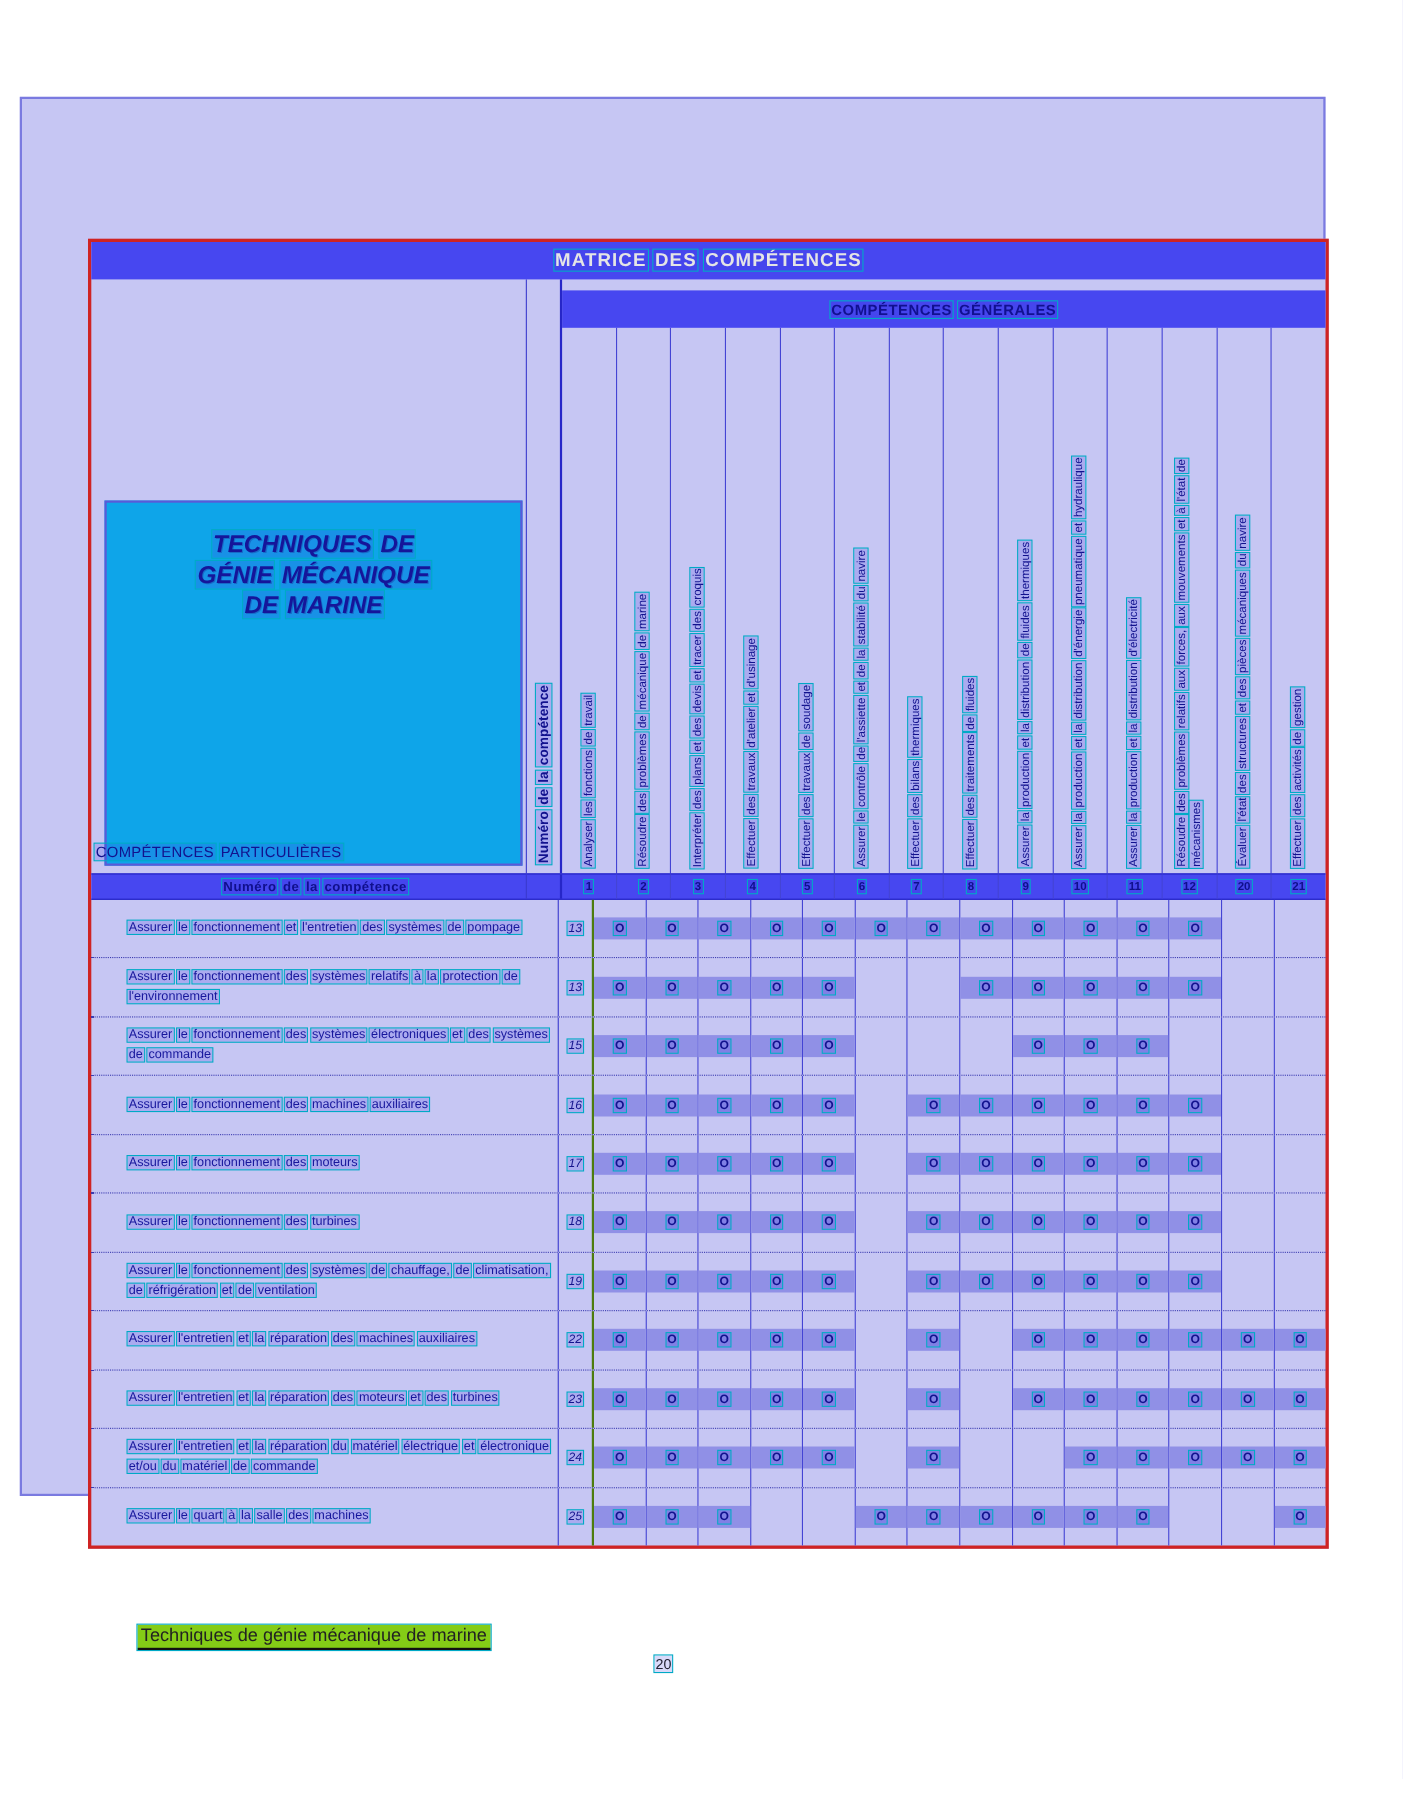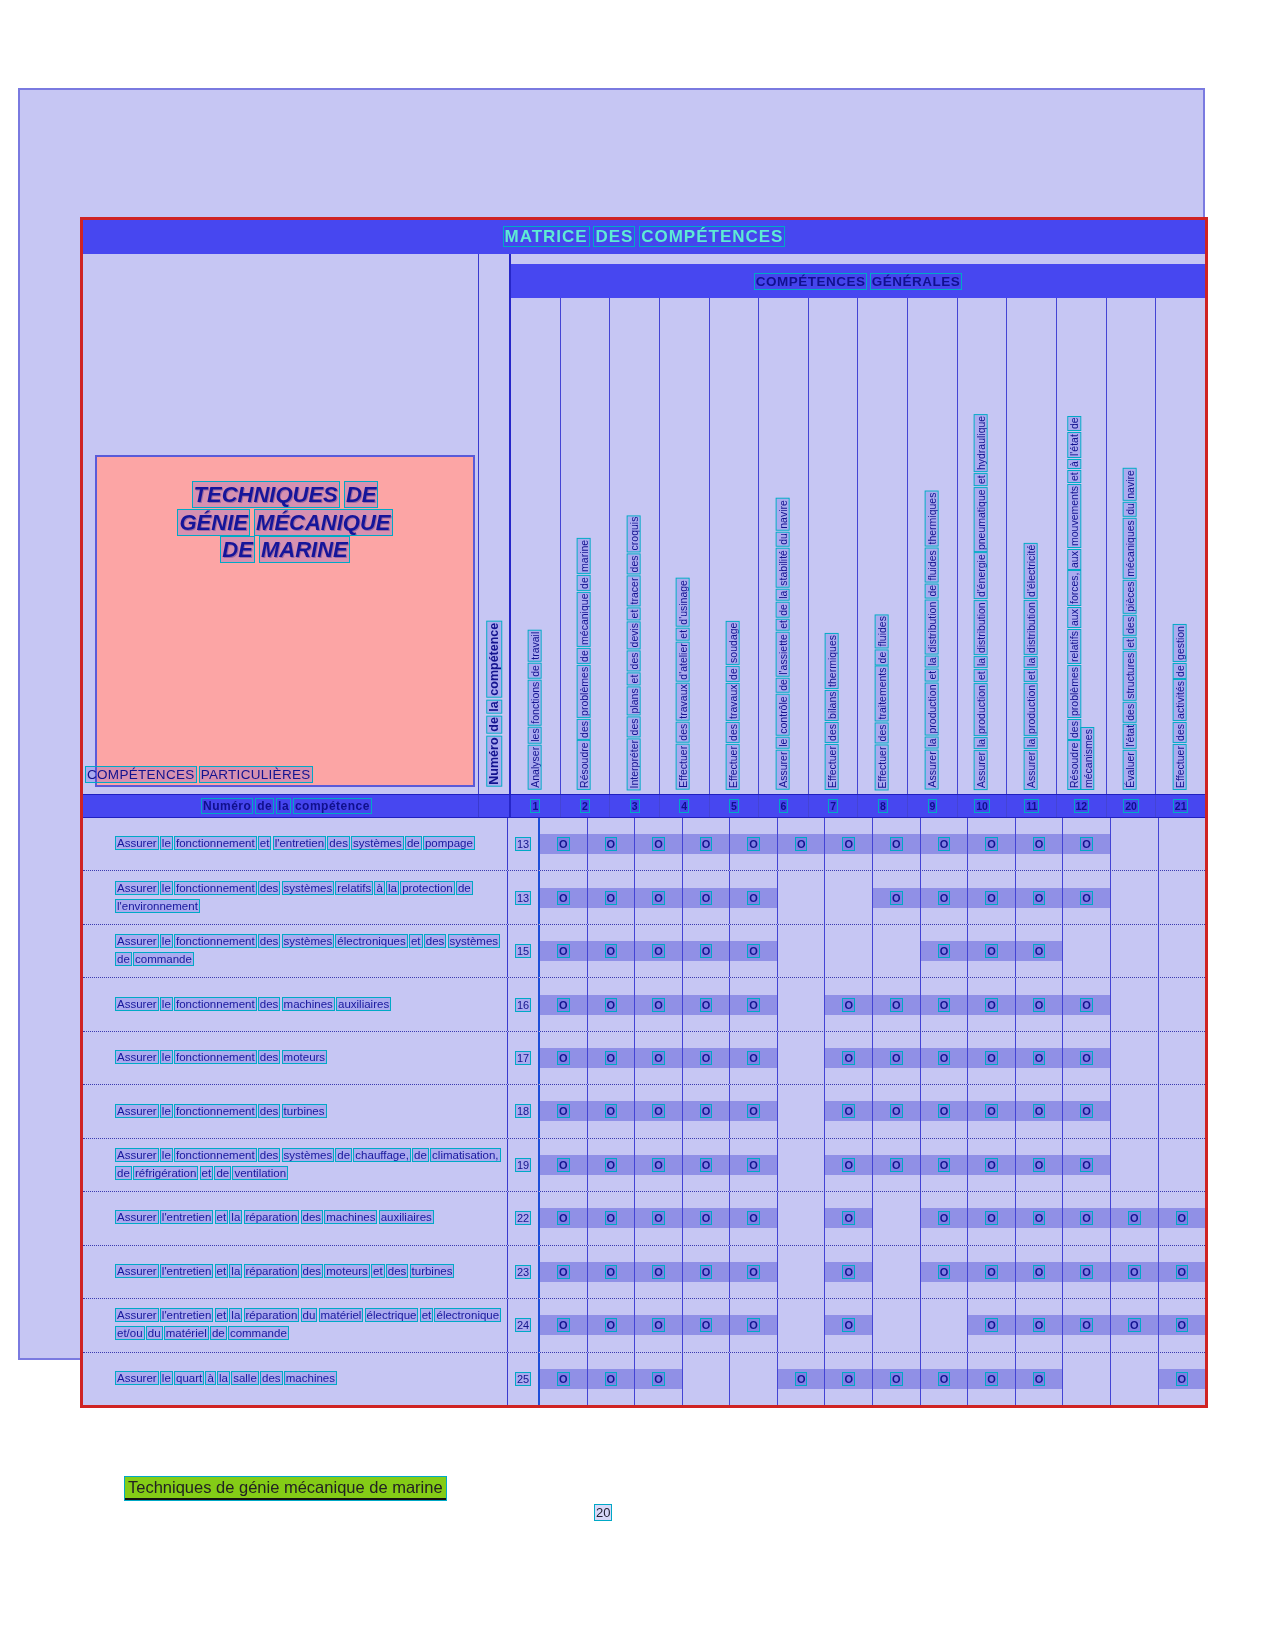--- a/index.html
+++ b/index.html
@@ -8,28 +8,28 @@
 
   #page { position:relative; width:1275px; height:1651px; background:#ffffff; overflow:hidden; }
 
   #panel { position:absolute; left:18px; top:88px; width:1187px; height:1272px;
            background:#c6c6f3; border:2px solid #7a7ae0; }
 
   #mtable { position:absolute; left:60px; top:127px; width:1128px; height:1191px;
             border:3px solid #cf2323; background:#c6c6f3; display:flex; flex-direction:column; }
 
   .titlebar { flex:0 0 34px; background:#4747f0; display:flex; align-items:center; justify-content:center;
-              color:#5eead4; font-weight:bold; font-size:17px; letter-spacing:1px; }
+              color:#e5e5e5; font-weight:bold; font-size:17px; letter-spacing:1px; }
 
   .header { flex:0 0 540px; display:flex; }
 
   .left-cell { width:396px; position:relative; border-right:1px solid #3a3ace; }
 
   .program-box { position:absolute; left:12px; top:201px; width:380px; height:332px;
-                 background:#fca5a5; border:2px solid #5a5ad8; text-align:center; padding-top:24px; }
+                 background:#0ea5e9; border:2px solid #5a5ad8; text-align:center; padding-top:24px; }
   .program-line { font-style:italic; font-weight:bold; font-size:22px; line-height:1.25;
                   color:#15159a; text-shadow:1px 1px 0 rgba(20,20,130,.30); }
 
   .particular-header { position:absolute; left:3px; bottom:12px; font-weight:normal; font-size:13.5px;
                        color:#12128e; letter-spacing:.3px; }
 
   .numcol { width:32px; position:relative; border-right:2px solid #2626c8;
             display:flex; align-items:flex-end; justify-content:center; padding-bottom:8px; }
   .numcol .vlabel { font-weight:bold; font-size:12.5px; }
 
@@ -54,21 +54,21 @@
            border-right:1px solid #4444d4; }
   .ncell:last-child { border-right:none; }
 
   .rows { flex:1 1 auto; display:flex; flex-direction:column; }
   .mrow { flex:1; display:flex; border-bottom:1px dotted #3b3bb0; }
   .mrow:last-child { border-bottom:none; }
   .row-label { width:396px; display:flex; align-items:center; padding:2px 4px 2px 4px;
                border-right:1px solid #3a3ace;margin-left:29px; }
   .rl-text { font-size:11.5px; color:#17179c; line-height:1.55; }
   .row-num { width:32px; display:flex; align-items:center; justify-content:center;
-             font-size:11px; color:#14148c; border-right:2px solid #1d4ed8; }
+             font-size:11px; color:#14148c; border-right:2px solid #4d7c0f;font-style:italic; }
   .cells { flex:1; display:flex; }
   .mcell { flex:1; height:100%; display:flex; align-items:center; border-right:1px solid #4444d4; }
   .mcell:last-child { border-right:none; }
   .band { height:20px; width:100%; background:#9090e6; display:flex; align-items:center; justify-content:center; }
   .mark { font-size:11px; font-weight:bold; color:#12128e; }
 
   .wb { background:rgba(64,64,224,.20); outline:1px solid #00a9c6; padding:0 1px; }
   .vlabel .wb { padding:1px 0; }
 
   .footer-title { position:absolute; left:125px; top:1478px; }

